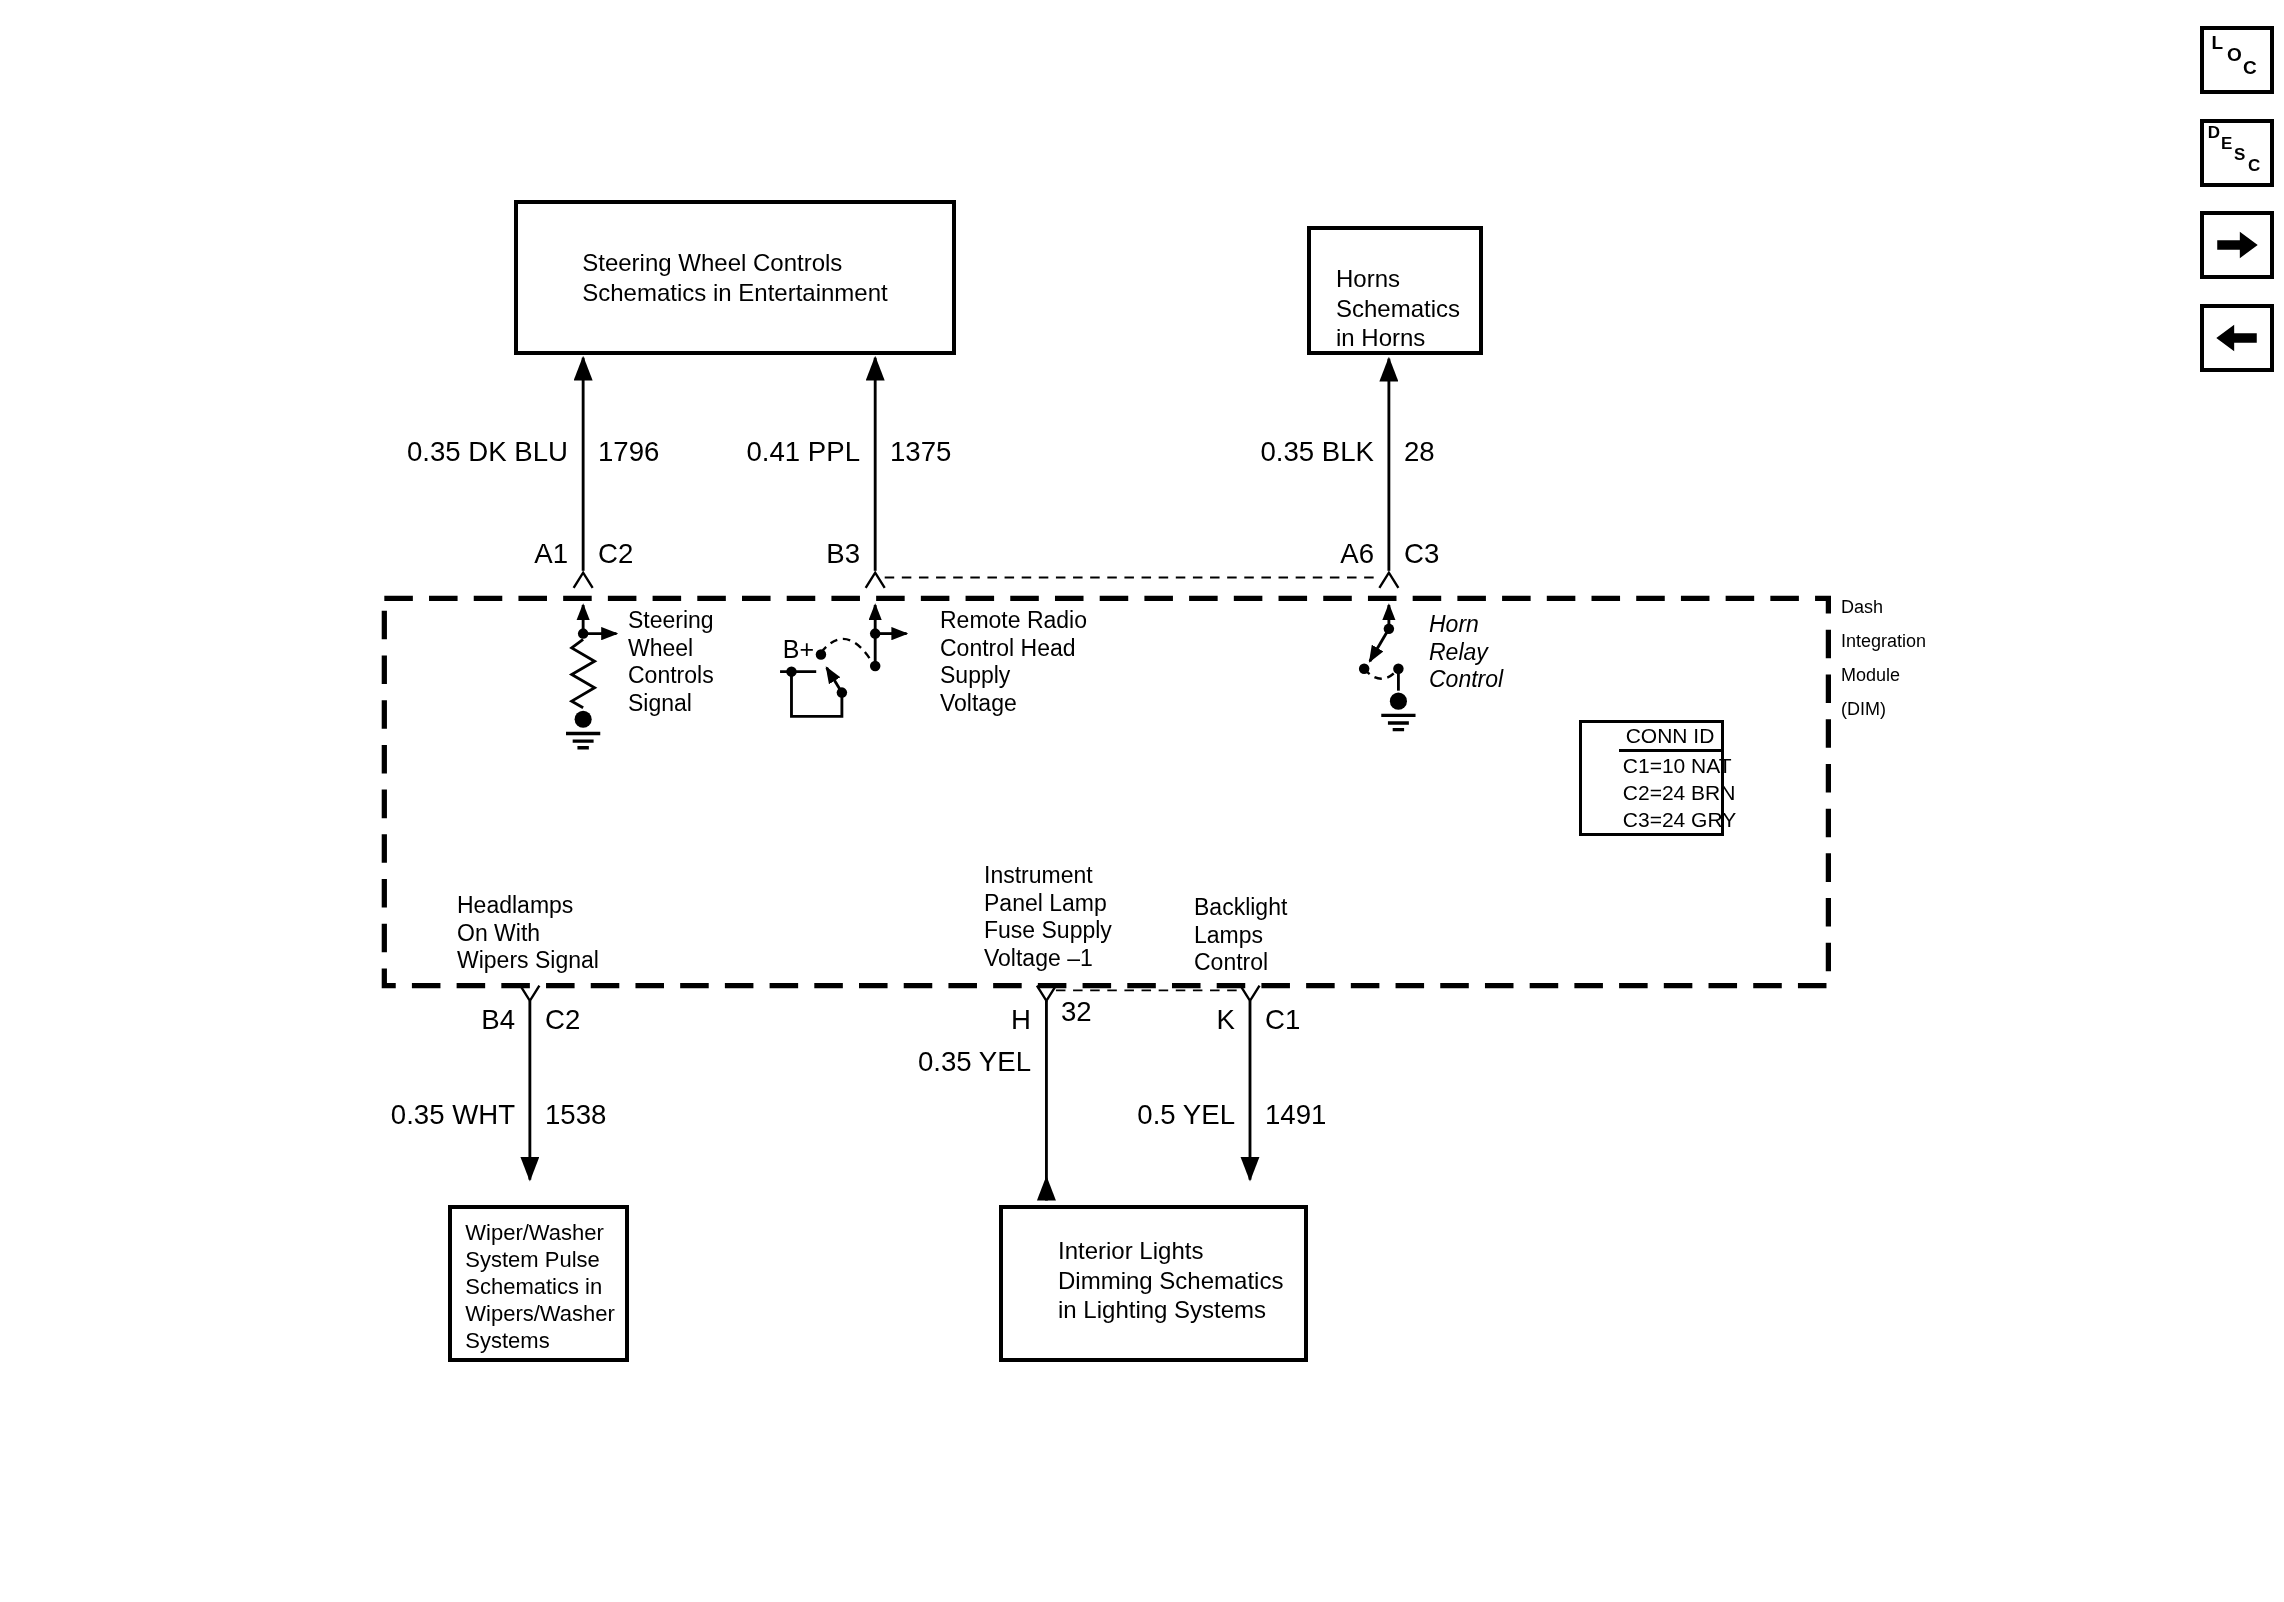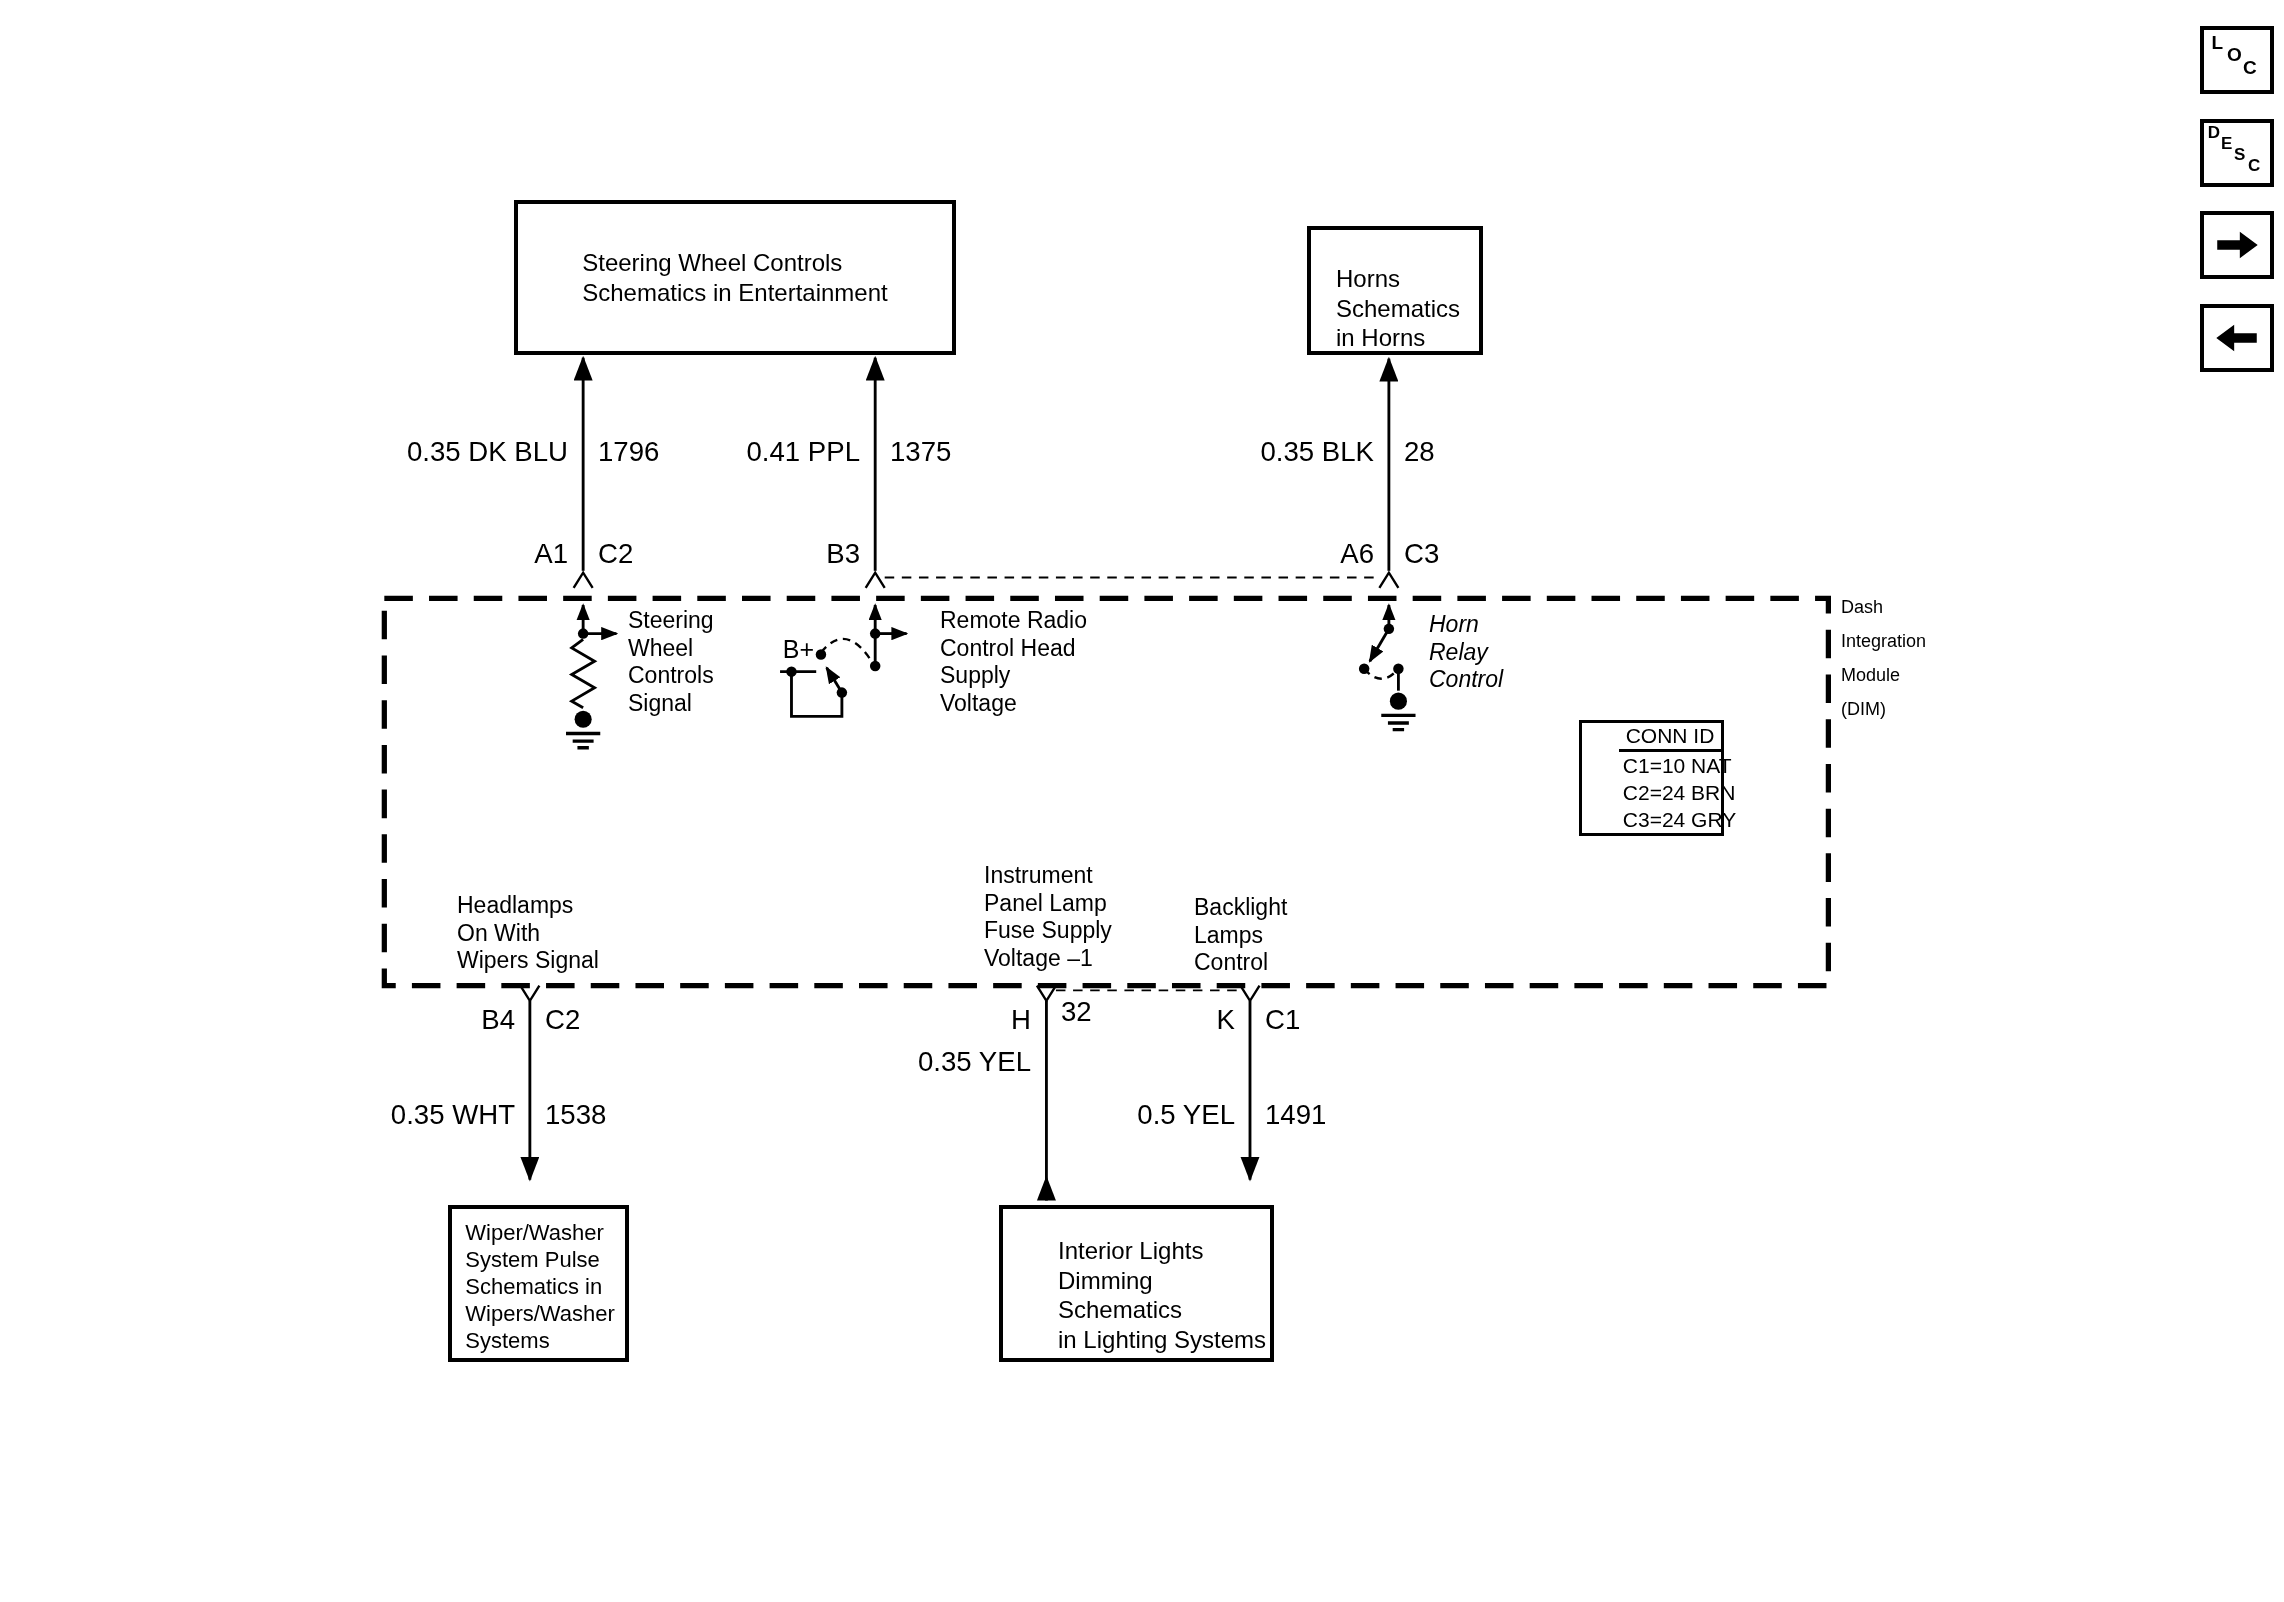--- a/index.html
+++ b/index.html
@@ -20,21 +20,21 @@
   .navbtn{
     position:absolute;width:74px;height:68px;border:4.8px solid #000;background:#fff;
     box-sizing:border-box;cursor:pointer;display:flex;align-items:center;justify-content:center;
   }
   .navbtn .diag{position:relative;width:100%;height:100%;}
   .navbtn .diag span{position:absolute;font-size:19px;font-weight:bold;}
   .c-steering{left:514px;top:200px;width:442px;height:155px;display:flex;align-items:center;justify-content:center;}
   .c-horns{left:1307px;top:226px;width:176px;height:129px;padding:34px 0 0 25px;}
   .c-wiper{left:448px;top:1205px;width:181px;height:157px;padding:9.5px 0 0 13.3px;}
   .c-wiper .txt{font-size:22px;line-height:27px;}
-  .c-interior{left:999px;top:1205px;width:275px;height:157px;padding:27px 0 0 55px;}
+  .c-interior{left:999px;top:1205px;width:309px;height:157px;padding:27px 0 0 55px;}
 </style>
 </head>
 <body>
 
 <div id="canvas">
 
   <svg class="linework" width="2285" height="1603" viewBox="0 0 2402 1685">
     <defs>
       <marker id="ab" markerUnits="userSpaceOnUse" markerWidth="26" markerHeight="20" refX="24" refY="10" orient="auto">
         <path d="M0,0 L26,10 L0,20 z" fill="#000"></path>

